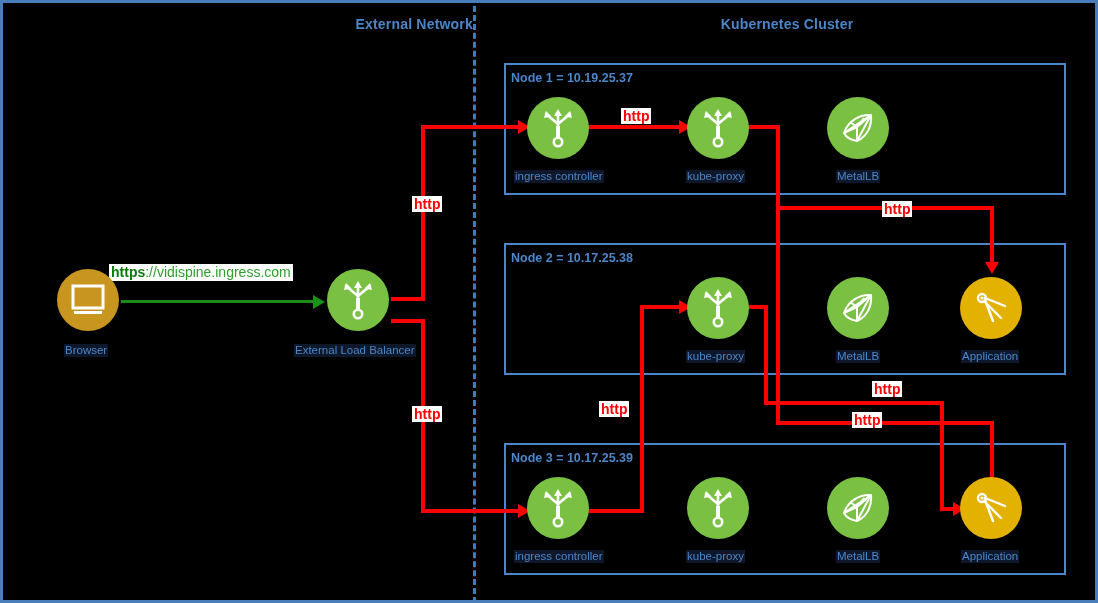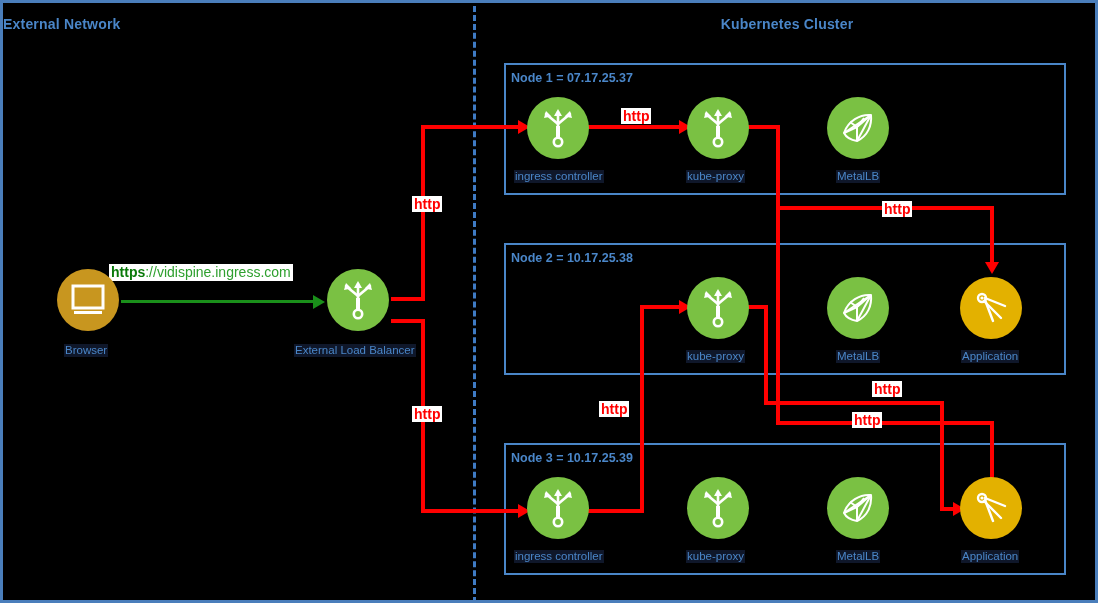--- a/index.html
+++ b/index.html
@@ -41,27 +41,27 @@
 
   .url-lbl{position:absolute;background:#ffffff;font-size:14px;line-height:17px;
            padding:0 2px;white-space:nowrap;color:#2fa02f;}
   .url-lbl b{color:#0a7a0a;font-weight:bold;}
 </style>
 </head>
 <body>
 
 <div id="stage">
 
-  <div class="zone-title" style="left:0;top:13px;width:470px;text-align:left;">External Network</div>
+  <div class="zone-title" style="left:0;top:13px;width:470px;text-align:right;">External Network</div>
   <div class="zone-title" style="left:474px;top:13px;width:620px;text-align:center;">Kubernetes Cluster</div>
 
   <div class="divider" style="left:470px;top:3px;height:597px;"></div>
 
   <div class="node-box" style="left:501px;top:60px;width:562px;height:132px;"></div>
-  <div class="node-label" style="left:508px;top:68px;">Node 1 = 07.17.25.37</div>
+  <div class="node-label" style="left:508px;top:68px;">Node 1 = 10.19.25.37</div>
 
   <div class="node-box" style="left:501px;top:240px;width:562px;height:132px;"></div>
   <div class="node-label" style="left:508px;top:248px;">Node 2 = 10.17.25.38</div>
 
   <div class="node-box" style="left:501px;top:440px;width:562px;height:132px;"></div>
   <div class="node-label" style="left:508px;top:448px;">Node 3 = 10.17.25.39</div>
 
   <div class="hline" style="left:388px;top:294px;width:34px;"></div>
   <div class="vline" style="left:418px;top:122px;height:174px;"></div>
   <div class="hline" style="left:418px;top:122px;width:100px;"></div>

